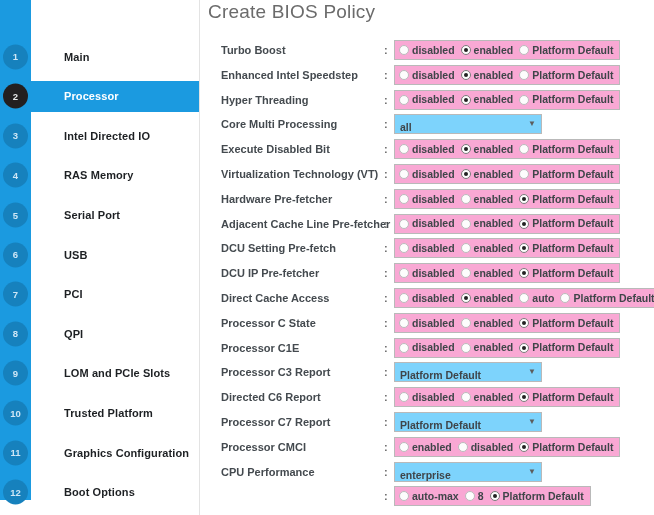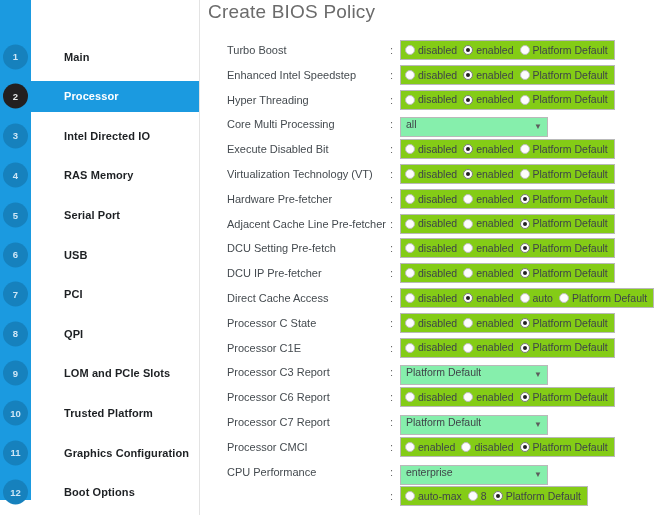--- a/index.html
+++ b/index.html
@@ -96,22 +96,23 @@
     left: 7px; top: 1px;
     font-size: 19px;
     color: #6b6b6b;
     font-weight: normal;
     letter-spacing: 0.2px;
     margin: 0;
   }
 
   #form {
     position: absolute;
-    left: 10px; top: 40px;
+    left: 4px; top: 40px;
     width: 406px;
+    font-weight: bold;
   }
   .row {
     position: relative;
     height: 24.8px;
   }
   .row-label {
     position: absolute;
     left: 16px;
     top: 4px;
     font-size: 11px;
@@ -130,21 +131,21 @@
     left: 189px;
     top: 0px;
   }
 
   
   .radio-group {
     display: inline-flex;
     align-items: center;
     height: 20px;
     border: 1px solid #b9b9b9;
-    background: #84cc16;
+    background: #f9a8d4;
     padding: 0 4px 0 4px;
     white-space: nowrap;
   }
   .radio-opt {
     display: inline-flex;
     align-items: center;
     margin-right: 6px;
   }
   .radio-opt:last-child { margin-right: 2px; }
   .radio-dot {
@@ -171,25 +172,25 @@
   .radio-text {
     font-size: 10.5px;
     color: #3f4549;
     line-height: 1;
   }
 
   
   .select-box {
     position: relative;
     display: inline-flex;
-    align-items: flex-start;
+    align-items: flex-end;
     width: 148px;
     height: 20px;
     border: 1px solid #b9b9b9;
-    background: #86efac;
+    background: #7dd3fc;
     padding: 0 18px 0 5px;
   }
   .select-value {
     font-size: 10.5px;
     color: #3f4549;
     white-space: nowrap;
     overflow: hidden;
   }
   .select-arrow {
     position: absolute;
@@ -494,21 +495,21 @@
         </div>
         <div class="row">
           <div class="row-label">Processor C3 Report</div>
           <div class="row-colon">:</div>
           <div class="field"><div class="select-box">
               <span class="select-value">Platform Default</span>
               <span class="select-arrow">▼</span>
             </div></div>
         </div>
         <div class="row">
-          <div class="row-label">Processor C6 Report</div>
+          <div class="row-label">Directed C6 Report</div>
           <div class="row-colon">:</div>
           <div class="field"><div class="radio-group">
               <label class="radio-opt">
                 <span class="radio-dot"></span>
                 <span class="radio-text">disabled</span>
               </label>
               <label class="radio-opt">
                 <span class="radio-dot"></span>
                 <span class="radio-text">enabled</span>
               </label>

